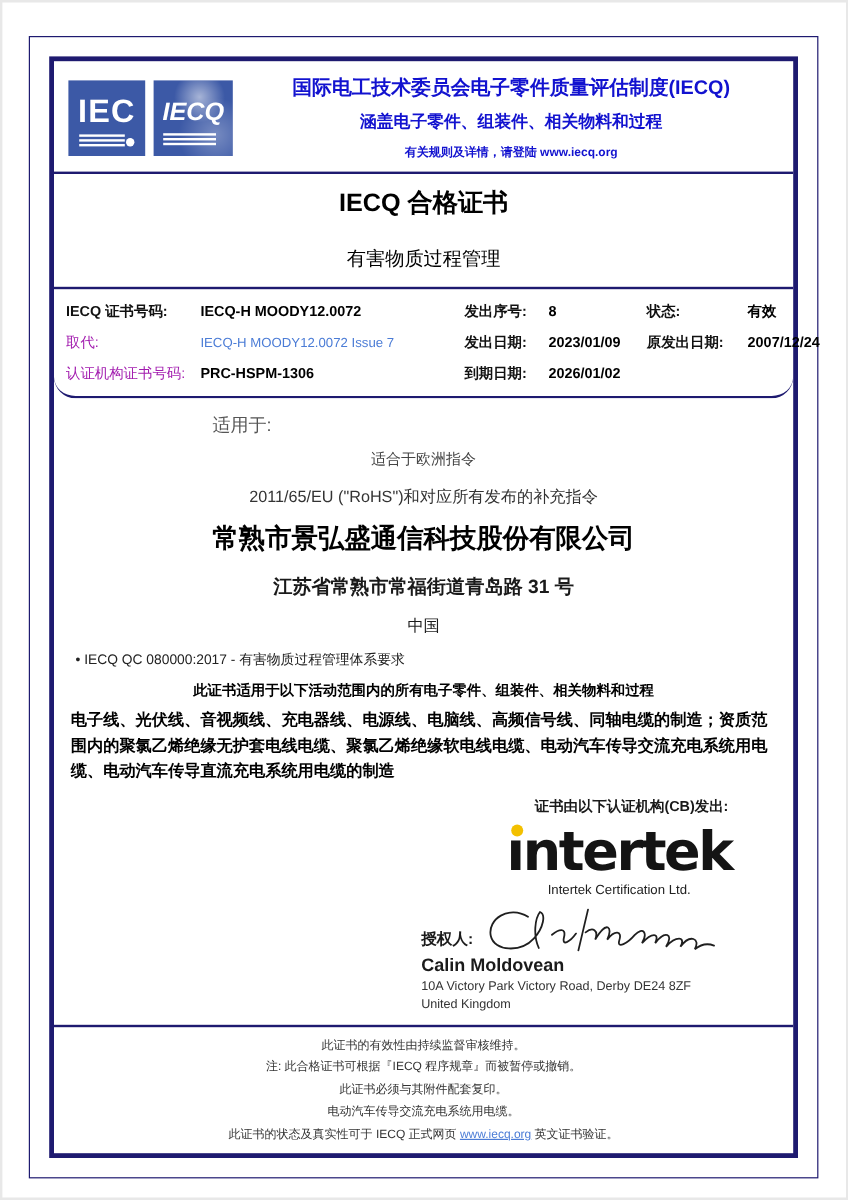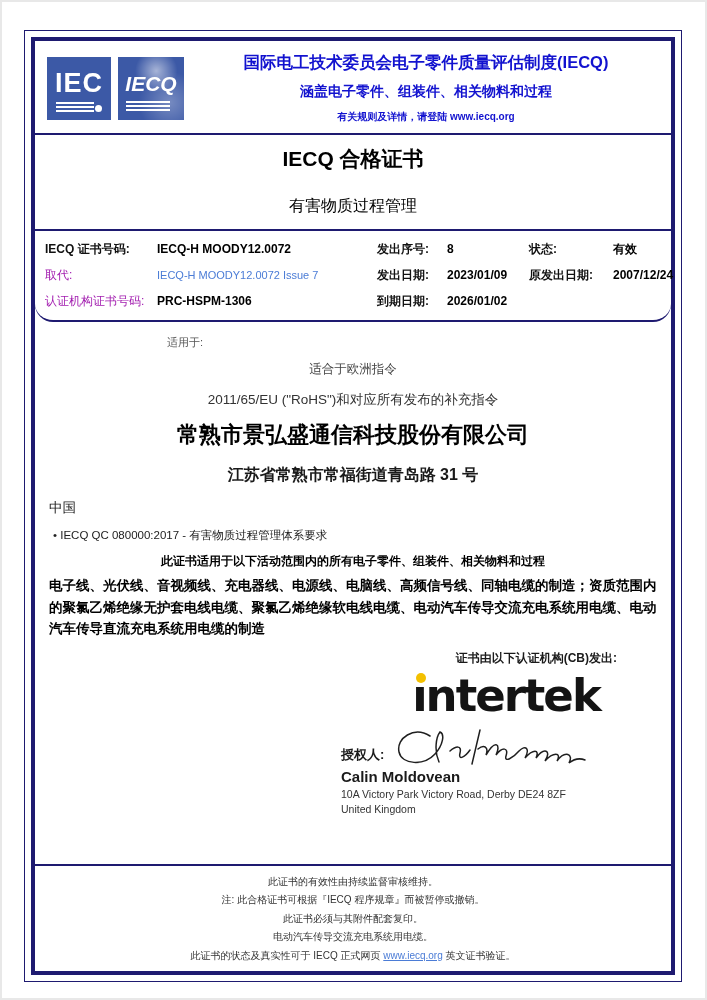--- a/index.html
+++ b/index.html
@@ -7,21 +7,21 @@
     --blue:#1212cf;
     --link:#4b7cd6;
     --logoblue:#3c59a6;
     --ink:#1a1a1a;
   }
   *{box-sizing:border-box;}
   body{margin:0;width:707px;height:1000px;background:#fff;position:relative;
        font-family:"Liberation Sans","DejaVu Sans",sans-serif;color:var(--ink);overflow:hidden;}
   .sheet{position:absolute;inset:0;box-shadow:inset 0 0 0 2px #e8e8e8;}
   .frame{position:absolute;left:24px;top:30px;width:658px;height:952px;
-         border:1px solid var(--navy);padding:6px;}
+         border:1px solid var(--navy);padding:16px;}
   .frame-inner{border:4px solid var(--navy);height:100%;display:flex;flex-direction:column;}
 
   
   .header{display:flex;align-items:center;gap:7px;padding:11px 10px 9px 12px;
           border-bottom:2px solid var(--navy);}
   .iec-logo{width:64px;height:63px;background:var(--logoblue);color:#fff;flex:0 0 auto;
             display:flex;flex-direction:column;align-items:center;justify-content:center;padding-top:6px;}
   .iec-logo .iec-txt{font-weight:bold;font-size:27px;letter-spacing:1px;line-height:1;}
   .iec-lines{width:46px;margin-top:3px;position:relative;}
   .iec-lines i{display:block;height:2px;background:#fff;margin-top:2px;width:38px;}
@@ -50,26 +50,26 @@
   .details{border-bottom:2px solid var(--navy);padding:10px 6px 10px 10px;
            display:grid;grid-template-columns:112px 220px 70px 82px 84px 1fr;
            row-gap:9px;font-size:12px;align-items:baseline;border-radius:18px;}
   .lab{font-weight:bold;color:#111;}
   .lab.light{font-weight:normal;color:#a21caf;}
   .val{font-weight:bold;color:#000;}
   .val.link{font-weight:normal;font-size:11px;color:var(--link);text-decoration:none;}
 
   
   .mid{flex:1;padding:0 14px;}
-  .applies-to{margin:13px 0 0 118px;font-size:11px;color:#555;}
+  .applies-to{margin:13px 0 0 118px;font-size:15px;color:#555;}
   .directive-intro{text-align:center;font-size:12.5px;color:#444;margin-top:11px;}
   .directive{text-align:center;font-size:13.5px;color:#333;margin-top:13px;}
   .company{text-align:center;font-size:22px;font-weight:bold;color:#000;margin-top:11px;}
   .company-address{text-align:center;font-size:16px;font-weight:bold;margin-top:15px;}
-  .country{text-align:left;font-size:13.5px;margin-top:13px;}
+  .country{text-align:center;font-size:13.5px;margin-top:13px;}
   .paragraph{margin:24px 4px 0;font-size:11.5px;line-height:1.95;color:#222;}
   .bullet{margin:11px 4px 0;font-size:11.5px;color:#222;}
   .scope-heading{text-align:center;font-weight:bold;font-size:12px;margin-top:10px;color:#000;}
   .scope{margin:5px 0 0;font-weight:bold;font-size:13.5px;line-height:1.6;color:#000;}
   .issued-by{text-align:right;padding-right:40px;font-weight:bold;font-size:12px;margin-top:10px;}
 
   .intertek-block{width:330px;margin-left:292px;margin-top:4px;}
   .intertek-logo{text-align:center;position:relative;}
   .logo-wrap{position:relative;display:inline-block;
              font-family:"DejaVu Sans",sans-serif;font-weight:bold;font-size:45px;
@@ -163,20 +163,21 @@
 
         <div class="issued-by">证书由以下认证机构(CB)发出:</div>
 
         <div class="intertek-block">
           <div class="intertek-logo">
             <span class="logo-wrap">
               <span class="logo-dot"></span>
               <span>ıntertek</span>
             </span>
           </div>
+          <div class="cb-name">Intertek Certification Ltd.</div>
           <div class="sig-row">
             <span class="authorized-label">授权人:</span>
             <svg class="sig-svg" width="210" height="50" viewBox="0 0 210 50">
               <path d="M42,14 C26,4 8,16 11,30 C14,43 36,44 47,32 C55,23 57,12 52,10 C48,15 46,29 51,40
                        M62,29 C68,24 74,23 72,31 C70,39 77,35 82,28
                        M92,8 L84,42
                        M90,27 C96,22 101,25 98,33 C108,16 113,23 108,33 C114,25 121,25 118,34
                        C116,41 125,36 131,29 C138,22 142,27 137,36 C145,27 152,27 148,36
                        C156,25 164,28 157,39 C165,30 174,30 169,39 C177,28 186,32 181,41 C186,37 192,36 197,38" stroke="#1f1f1f" fill="none" stroke-width="1.5" stroke-linecap="round"></path>
             </svg>

